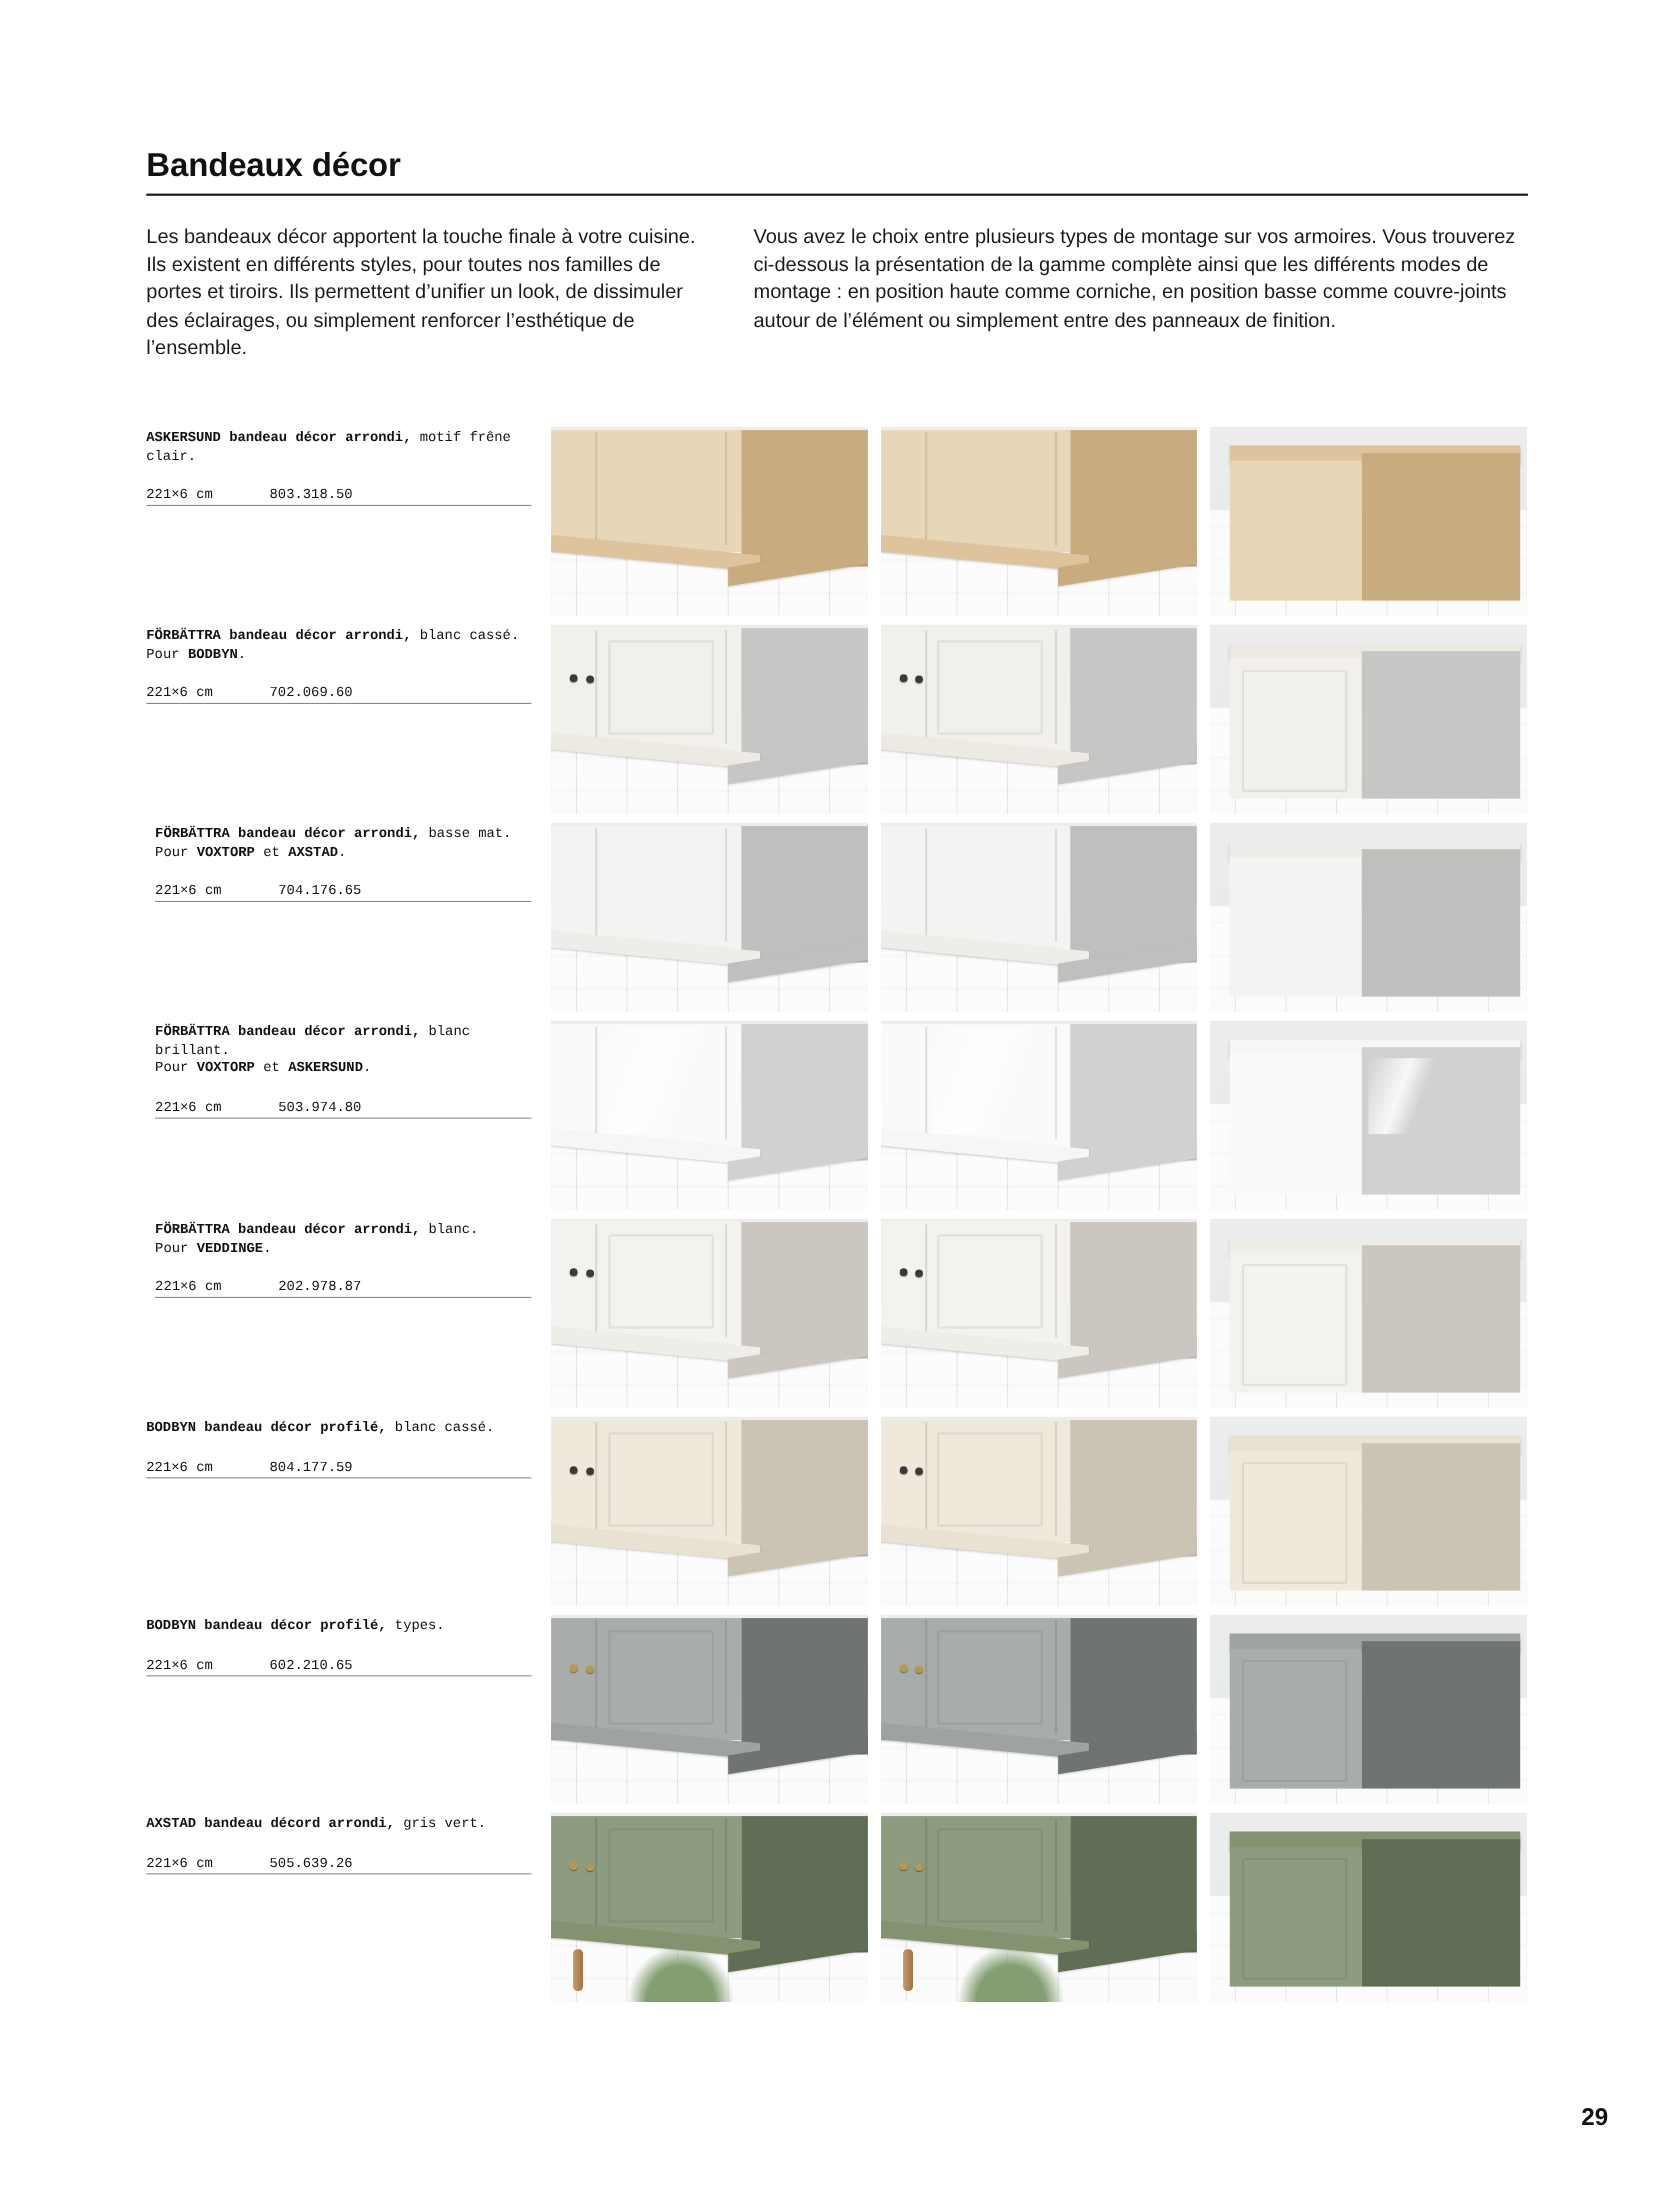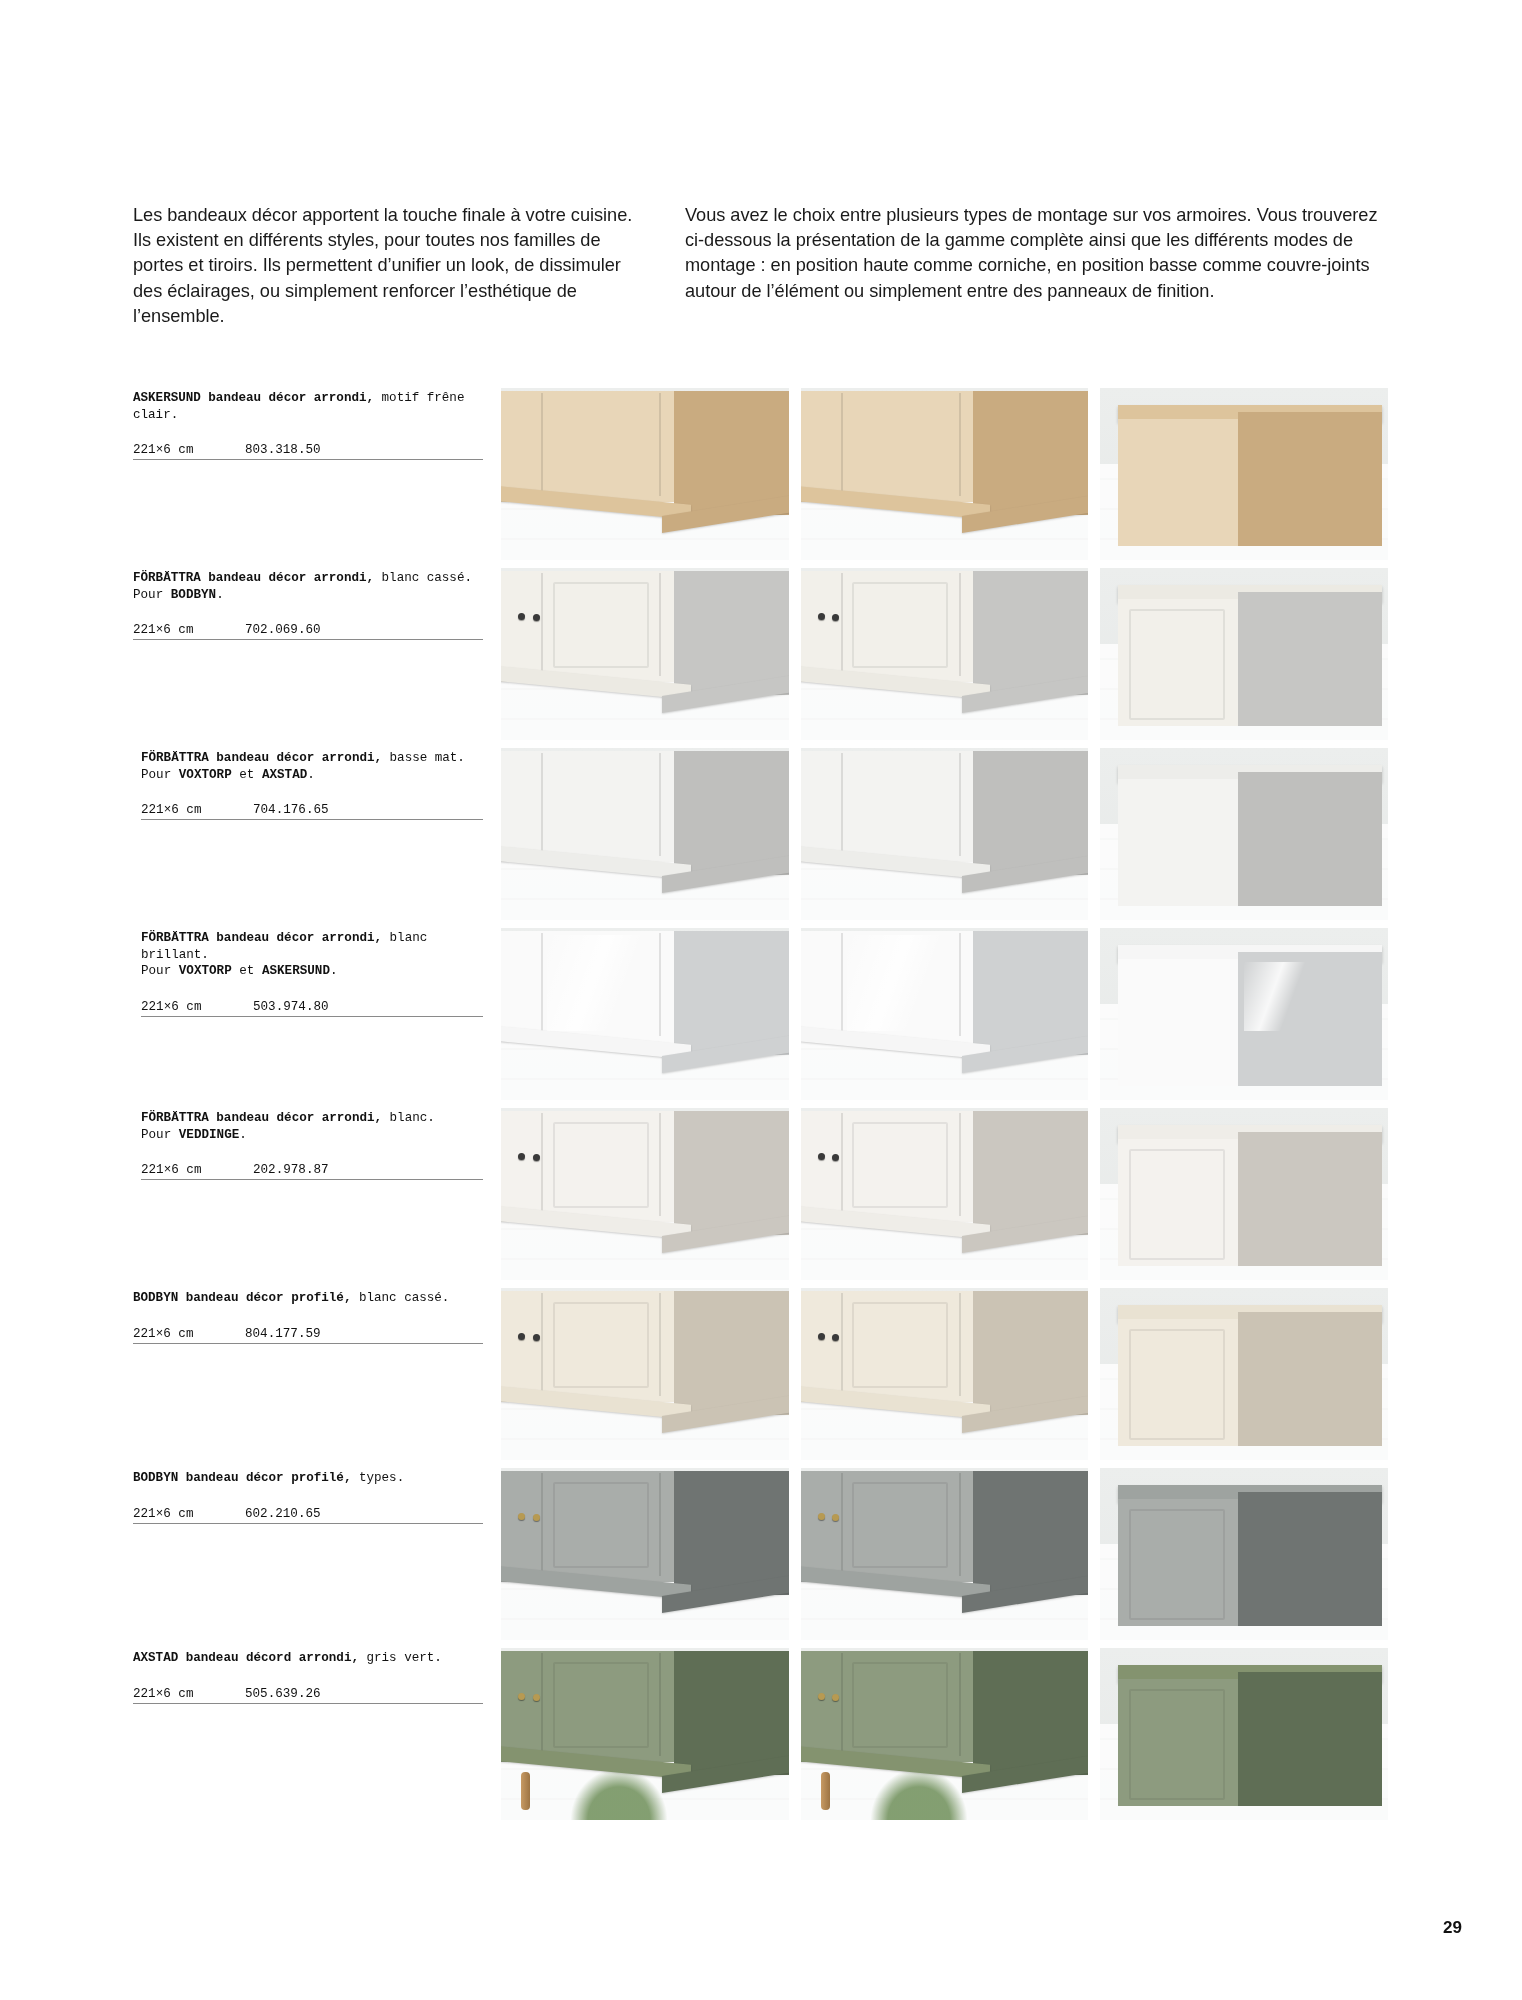--- a/index.html
+++ b/index.html
@@ -209,31 +209,35 @@
     position:absolute;
     width:9px;border-radius:4px;
     background:linear-gradient(90deg,#c79a63,#9d7443);
   }
 
   
   .pageno{
     position:absolute;
     right:60px;
     bottom:62px;
-    font-size:17px;
+    font-size:22px;
     font-weight:bold;
     color:#111;
   }
 </style>
 </head>
 <body>
 
 <div class="page">
 
 
+  <div class="title-wrap">
+    <h1 class="title">Bandeaux décor</h1>
+    <div class="title-rule"></div>
+  </div>
 
   <div class="intro">
     <div class="intro-col left">
       <p>Les bandeaux décor apportent la touche finale à votre cuisine. Ils existent en différents styles, pour toutes nos familles de portes et tiroirs. Ils permettent d’unifier un look, de dissimuler des éclairages, ou simplement renforcer l’esthétique de l’ensemble.</p>
     </div>
     <div class="intro-col right">
       <p>Vous avez le choix entre plusieurs types de montage sur vos armoires. Vous trouverez ci-dessous la présentation de la gamme complète ainsi que les différents modes de montage : en position haute comme corniche, en position basse comme couvre-joints autour de l’élément ou simplement entre des panneaux de finition.</p>
     </div>
   </div>
 

